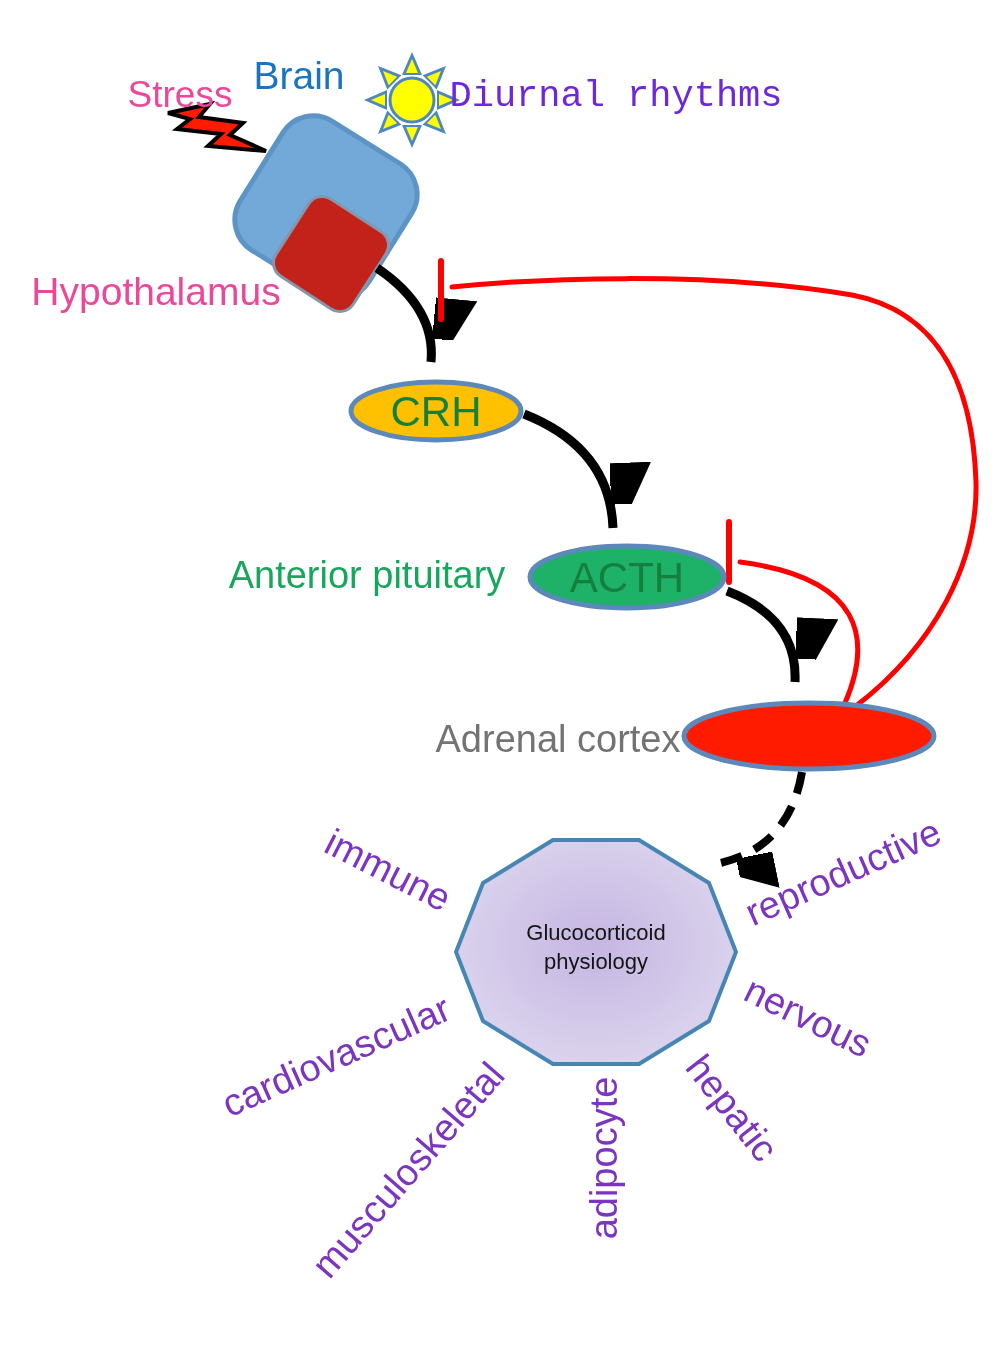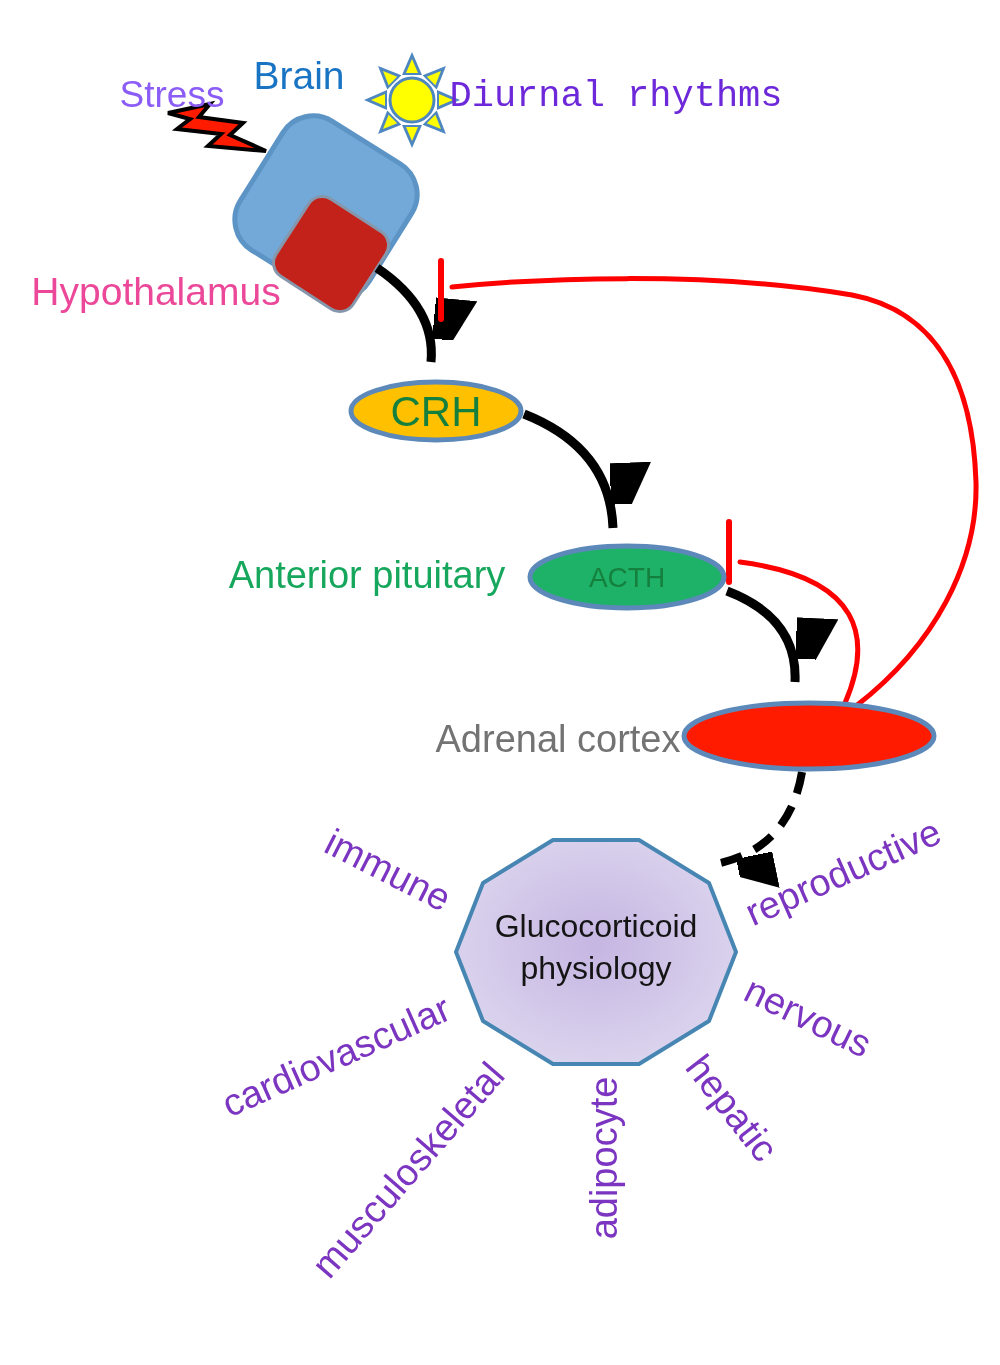--- a/index.html
+++ b/index.html
@@ -11,33 +11,33 @@
     font-family:"Liberation Sans", sans-serif;
     overflow:hidden;
   }
   #diagram-svg{position:absolute;left:0;top:0;width:1000px;height:1365px;}
   .lbl{
     position:absolute;
     white-space:nowrap;
     transform:translate(-50%,-50%);
     line-height:1;
   }
-  .lbl-stress{left:172px;top:94px;font-size:37px;color:#8b5cf6;}
+  .lbl-stress{left:180px;top:94px;font-size:37px;color:#ec4899;}
   .lbl-brain{left:299px;top:75px;font-size:39px;color:#1a74c4;}
   .lbl-diurnal{left:616px;top:96px;font-size:37px;color:#6d28d9;font-family:Liberation Mono, monospace;}
   .lbl-hypothalamus{left:156px;top:291px;font-size:39px;color:#ec4899;}
   .lbl-anterior{left:367px;top:575px;font-size:38px;color:#16a75c;}
   .lbl-adrenal{left:558px;top:739px;font-size:38px;color:#737373;}
   .node-text{color:#15803d;}
   .node-crh{left:436px;top:412px;font-size:42px;}
-  .node-acth{left:627px;top:578px;font-size:28px;}
+  .node-acth{left:627px;top:578px;font-size:42px;}
   .node-cortisol{left:809px;top:738px;font-size:44px;}
   .hub-label{
     left:596px;top:948px;
-    font-size:32px;color:#141414;
+    font-size:22px;color:#141414;
     text-align:center;line-height:1.3;
   }
   .sys{font-size:38px;color:#7b35c1;}
   .sys-immune{left:388px;top:870px;transform:translate(-50%,-50%) rotate(27deg);}
   .sys-reproductive{left:843px;top:872px;transform:translate(-50%,-50%) rotate(-24deg);}
   .sys-cardiovascular{left:336px;top:1056px;transform:translate(-50%,-50%) rotate(-24deg);}
   .sys-nervous{left:808px;top:1017px;transform:translate(-50%,-50%) rotate(26deg);}
   .sys-musculoskeletal{left:408px;top:1170px;transform:translate(-50%,-50%) rotate(-49deg);}
   .sys-adipocyte{left:604px;top:1158px;transform:translate(-50%,-50%) rotate(-90deg);}
   .sys-hepatic{left:732px;top:1108px;transform:translate(-50%,-50%) rotate(52deg);}

